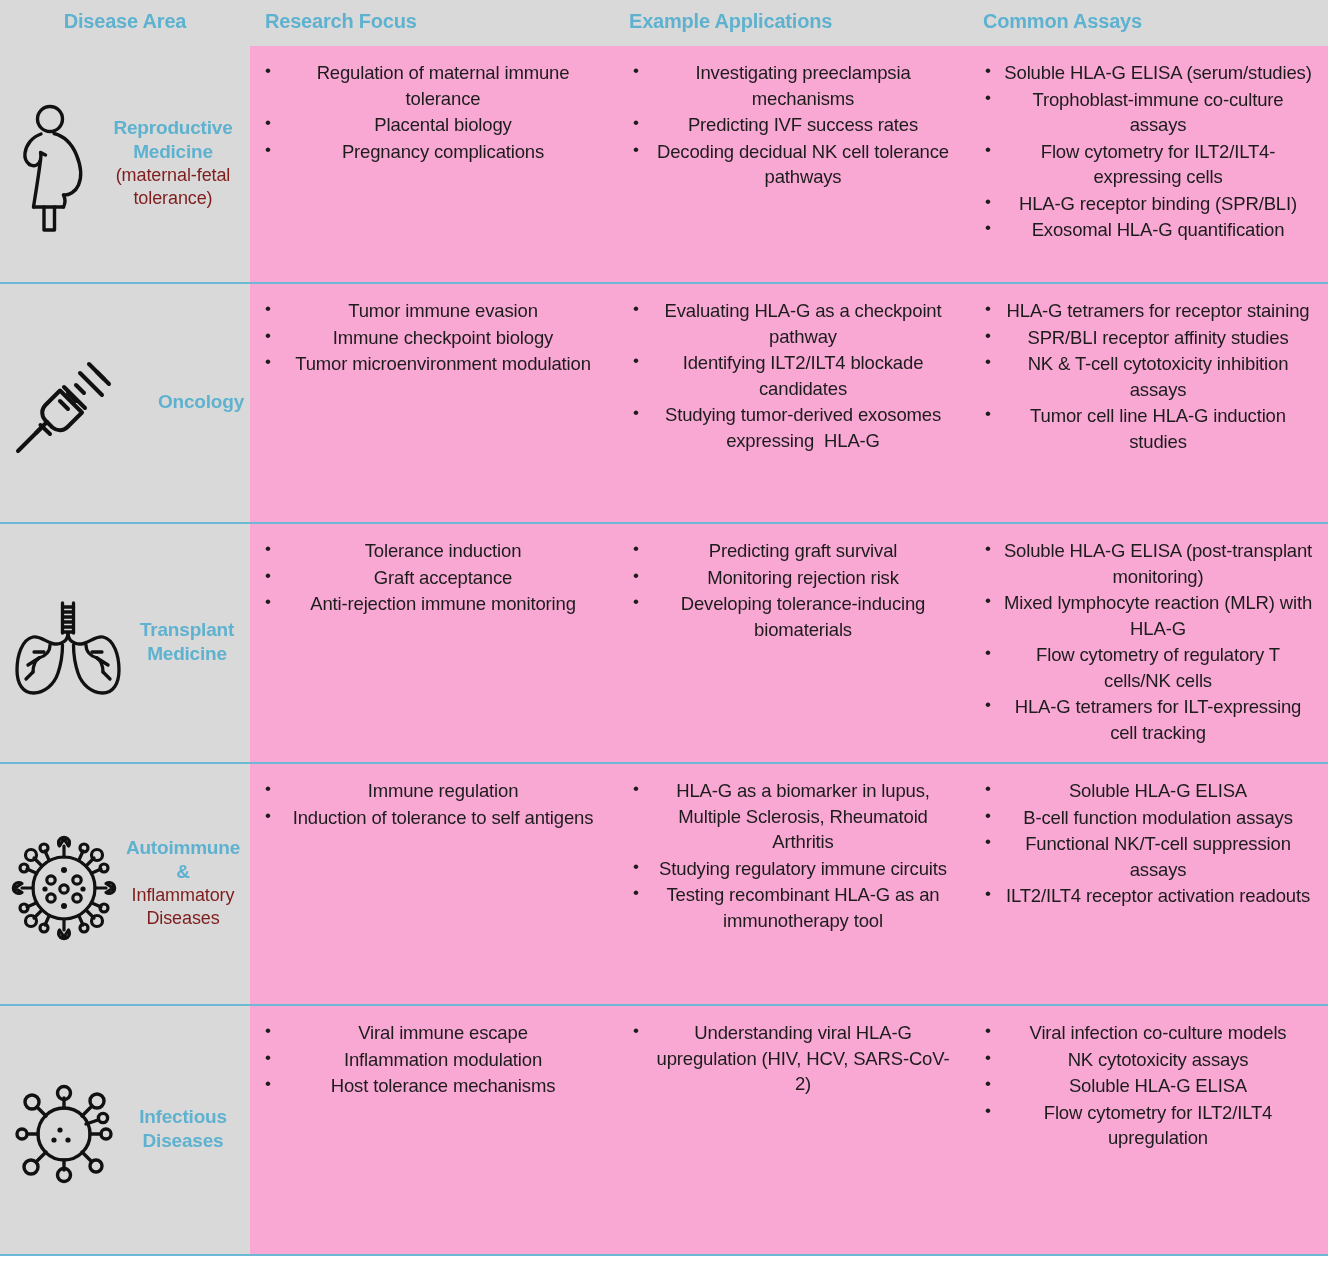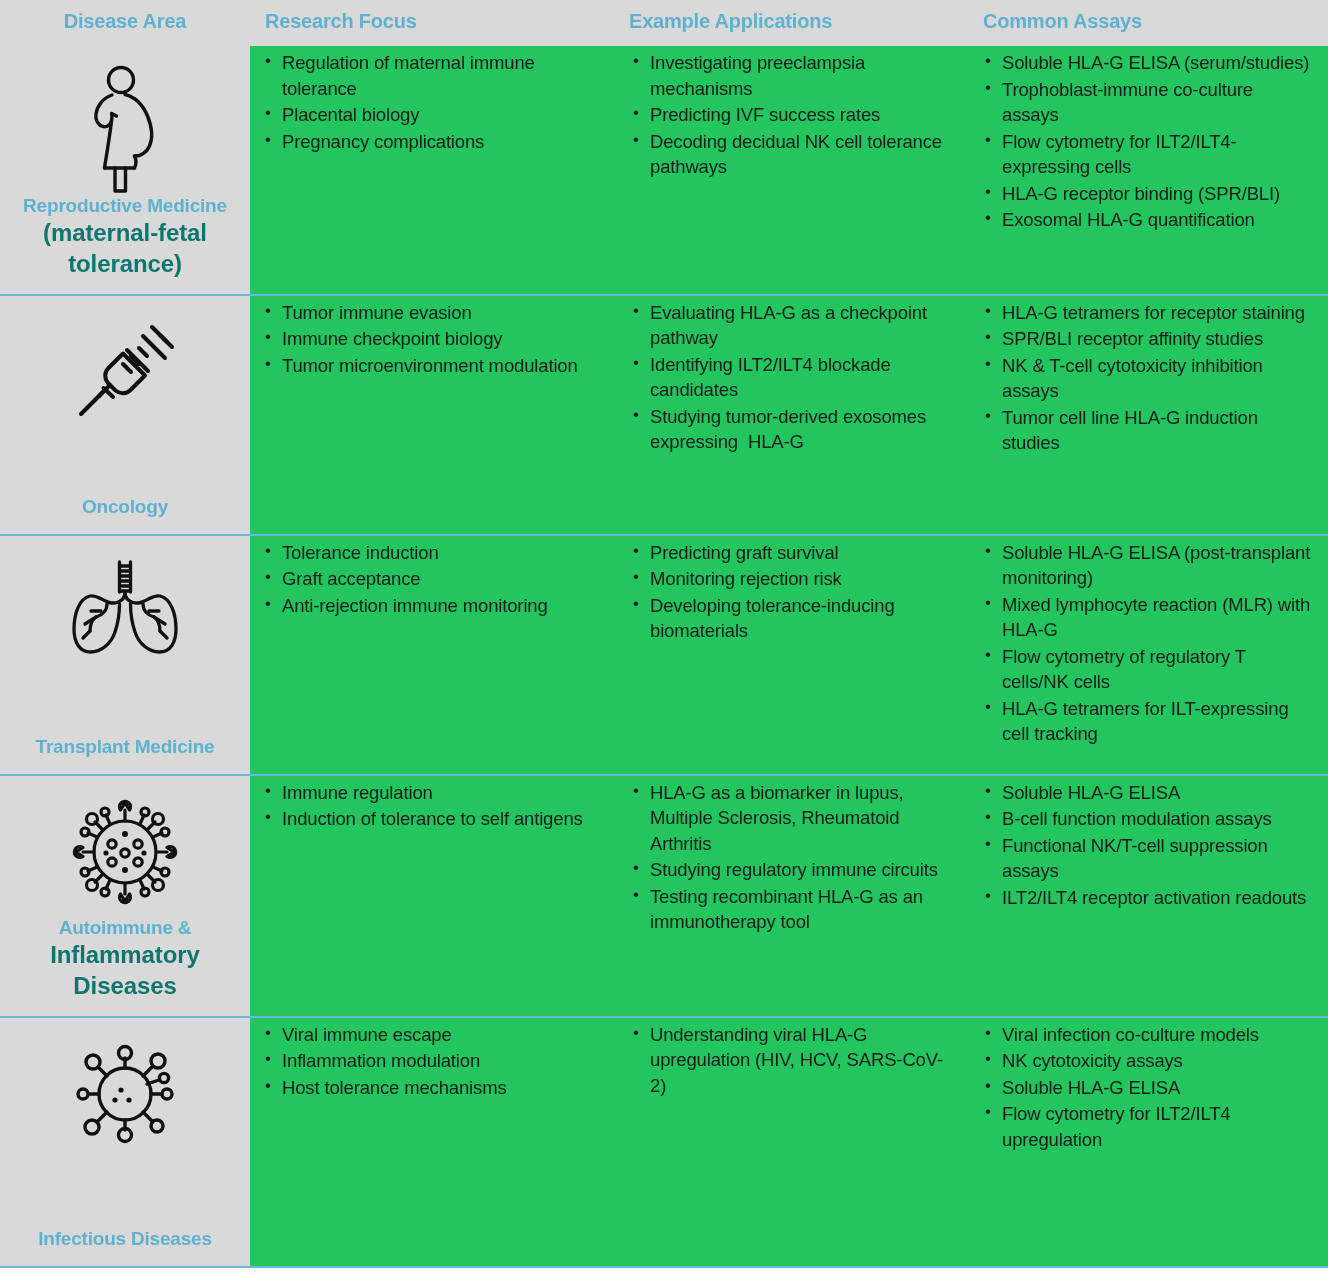--- a/index.html
+++ b/index.html
@@ -47,21 +47,20 @@
     border-bottom: 2.5px solid #6cb8d6;
     background: #f1f1f1;
   }
   .row.first { border-top: none; }
 
   .cell-disease {
     width: 250px;
     flex: 0 0 250px;
     background: #d9d9d9;
     display: flex;
-    flex-direction: column;
     align-items: center;
     justify-content: space-between;
     padding: 12px 6px 10px 6px;
   }
   .icon-wrap {
     flex: 0 0 auto;
     display: flex;
     align-items: center;
     justify-content: center;
     margin-top: 6px;
@@ -73,29 +72,30 @@
   }
   .disease-name {
     display: block;
     color: #5eb2d0;
     font-size: 19px;
     font-weight: bold;
     letter-spacing: -0.2px;
   }
   .disease-sub {
     display: block;
-    color: #0f766e;
-    font-size: 24px;
-    font-weight: bold;
+    color: #7f1d1d;
+    font-size: 18px;
+    font-weight: normal;
     letter-spacing: -0.1px;
   }
 
   .cell-list {
-    background: #22c55e;
-    padding: 4px 14px 14px 12px;
+    background: #f9a8d4;
+    padding: 14px 14px 14px 12px;
+    text-align: center;
   }
   .cl-focus  { width: 368px; flex: 0 0 368px; }
   .cl-apps   { width: 352px; flex: 0 0 352px; }
   .cl-assays { width: 358px; flex: 0 0 358px; }
 
   ul.bullets {
     list-style: none;
     margin: 0;
     padding: 0;
   }

